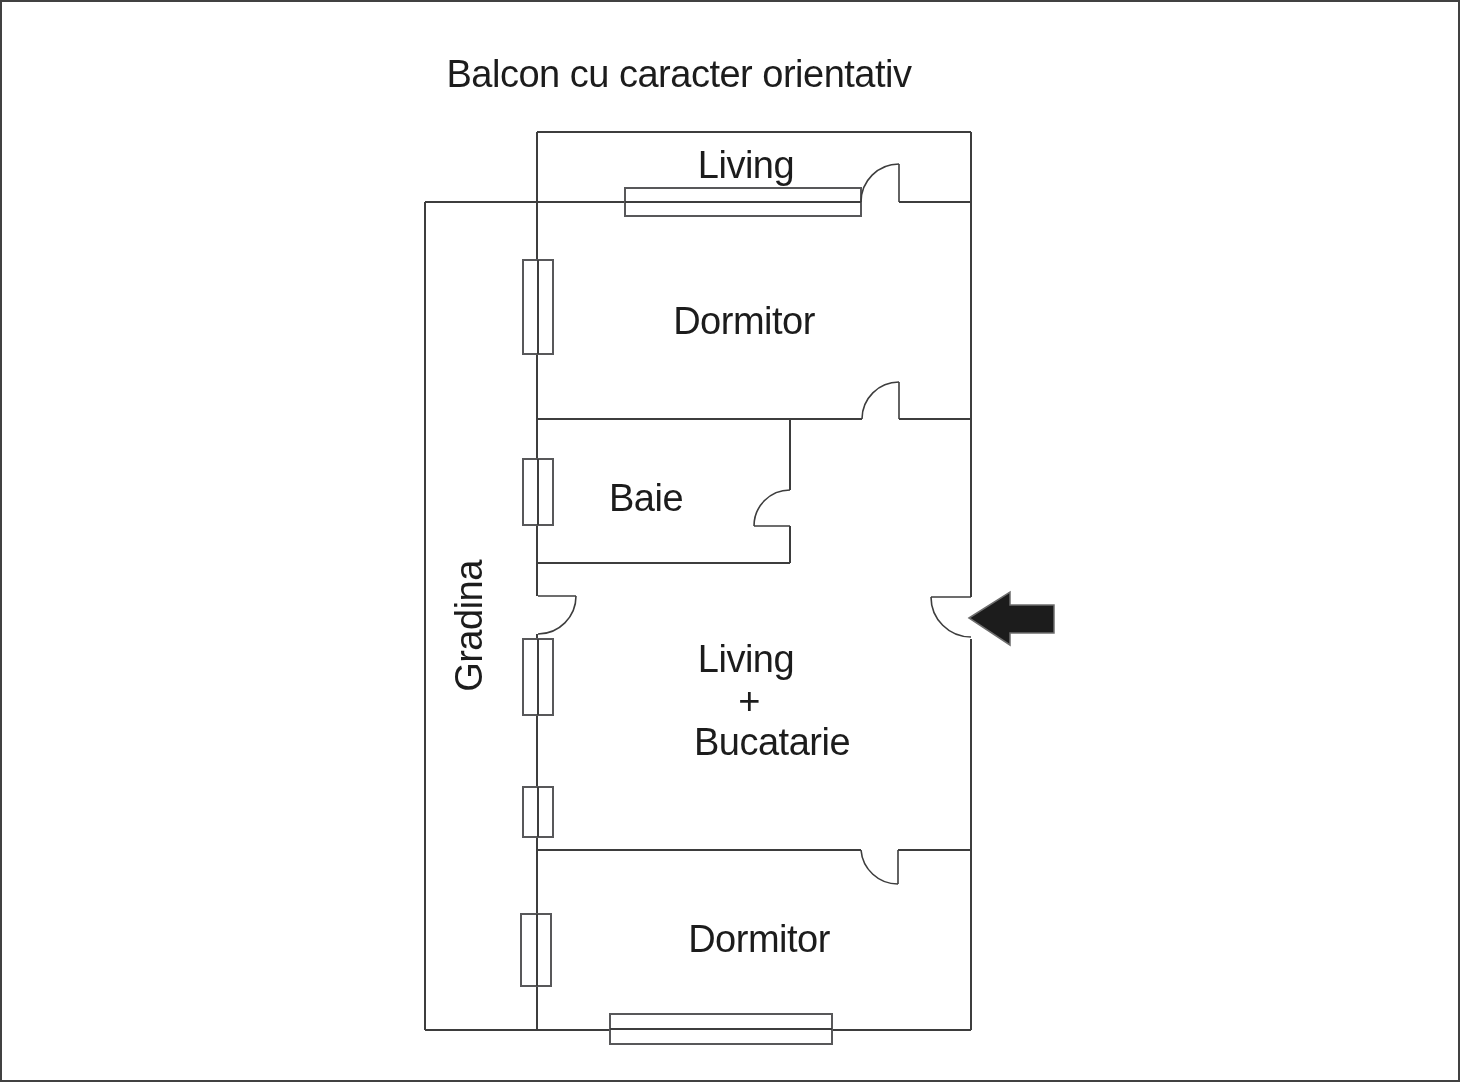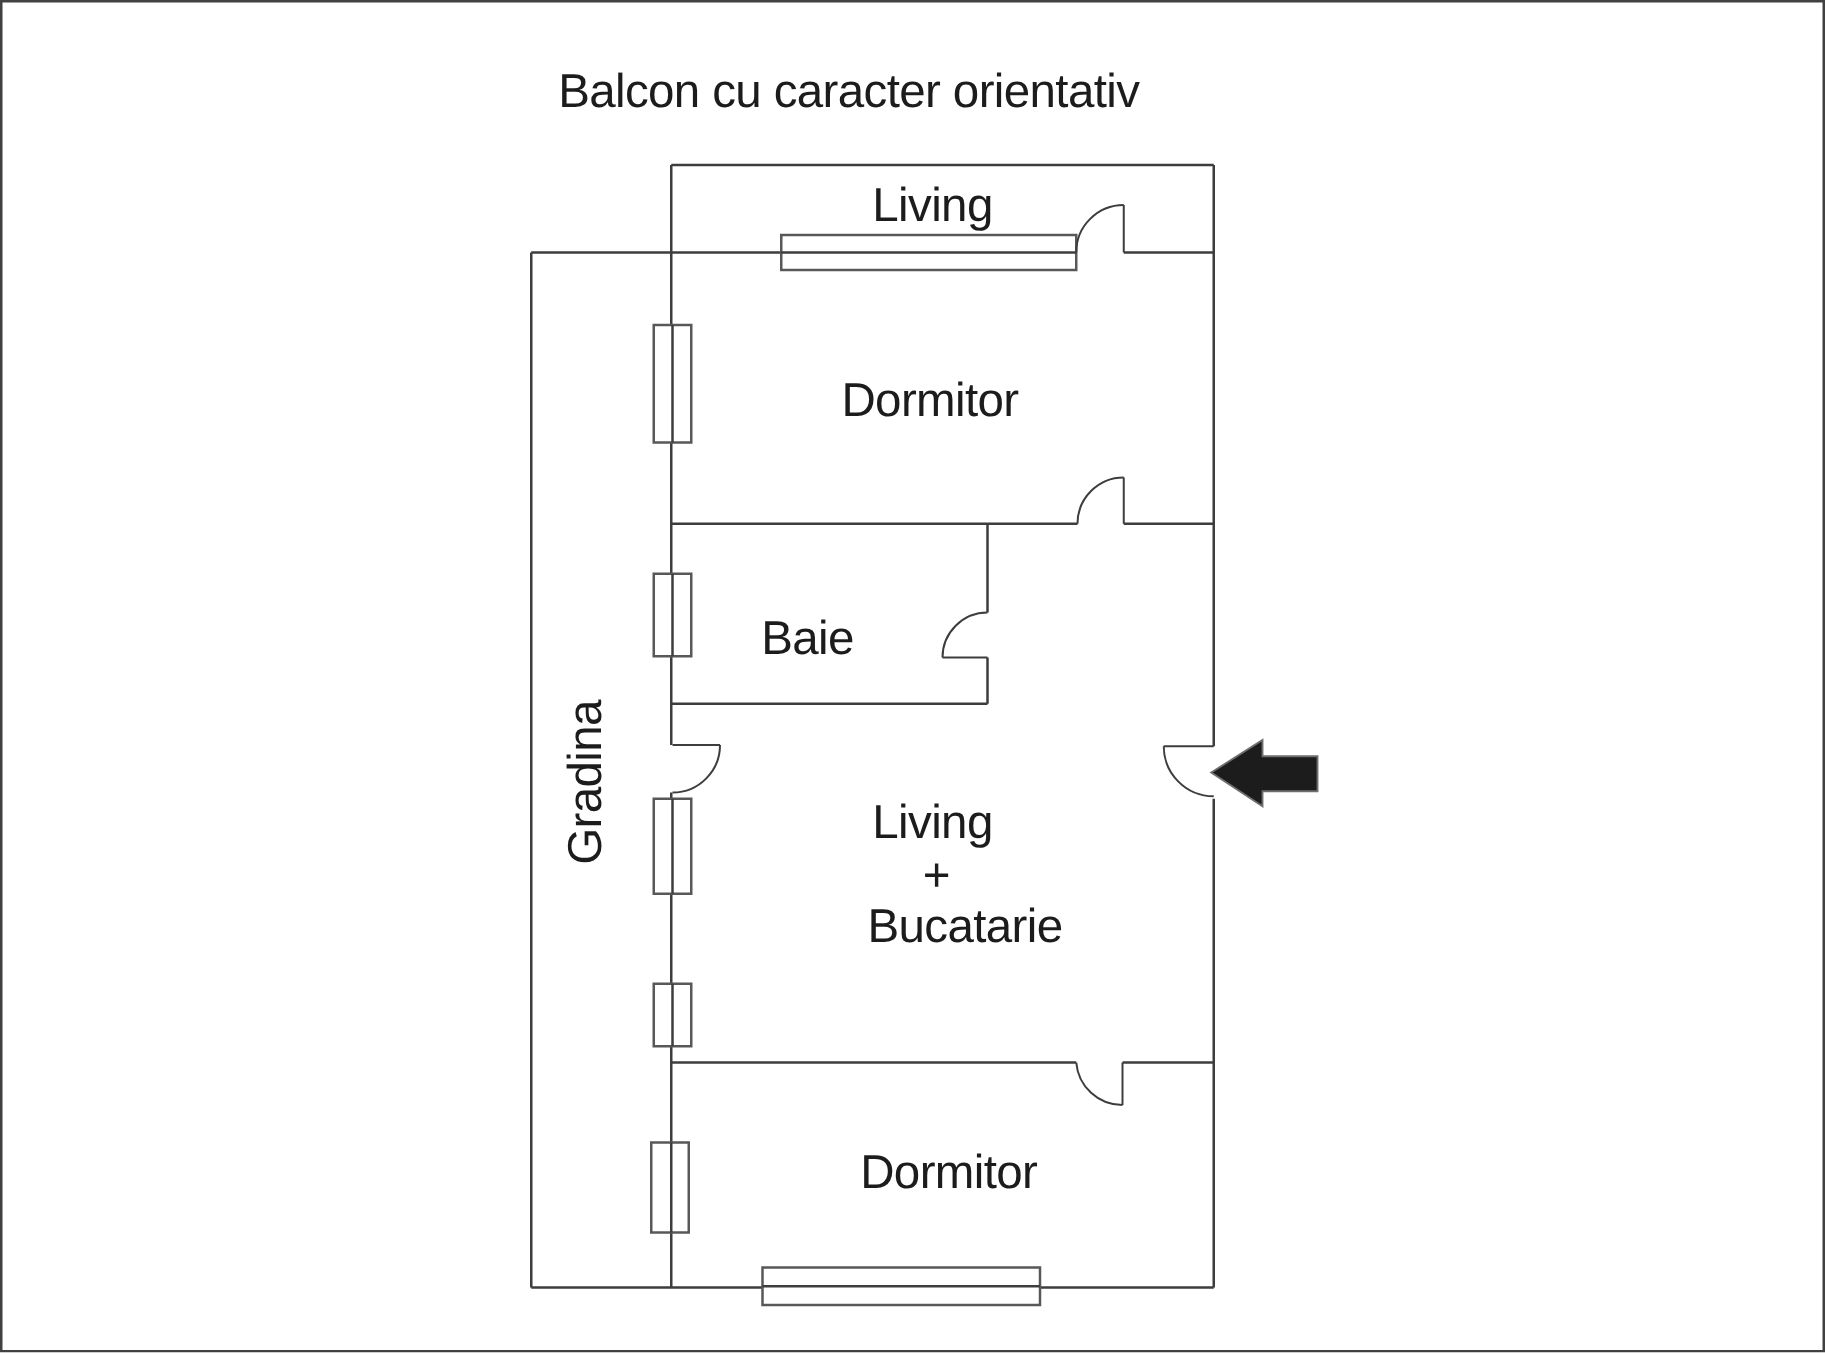--- a/index.html
+++ b/index.html
@@ -38,21 +38,21 @@
     font-size: 38px;
     letter-spacing: -0.5px;
     color: #1c1c1c;
     white-space: nowrap;
   }
   .room-label.rotated {
     transform: translate(-50%, -50%) rotate(-90deg);
   }
   .lbl-balcon          { left: 744px; top: 163px; }
   .lbl-dormitor-top    { left: 742px; top: 319px; }
-  .lbl-baie            { left: 644px; top: 510px; }
+  .lbl-baie            { left: 644px; top: 496px; }
   .lbl-gradina         { left: 467px; top: 624px; }
   .lbl-living          { left: 744px; top: 657px; }
   .lbl-living-plus     { left: 747px; top: 699px; }
   .lbl-bucatarie       { left: 770px; top: 740px; }
   .lbl-dormitor-bottom { left: 757px; top: 937px; }
 
   .wall {
     stroke: #3d3d3d;
     stroke-width: 2;
     fill: none;

